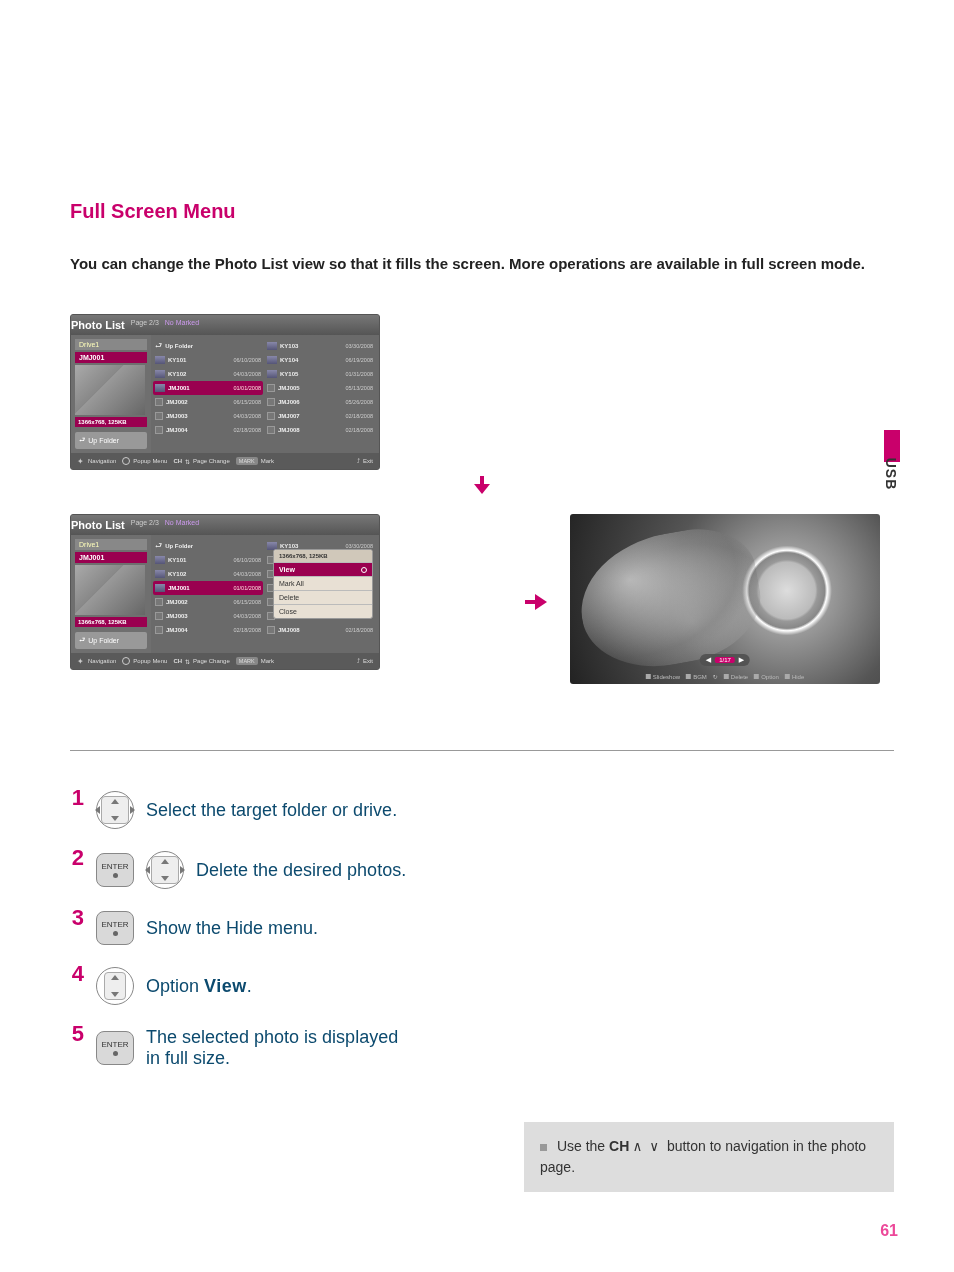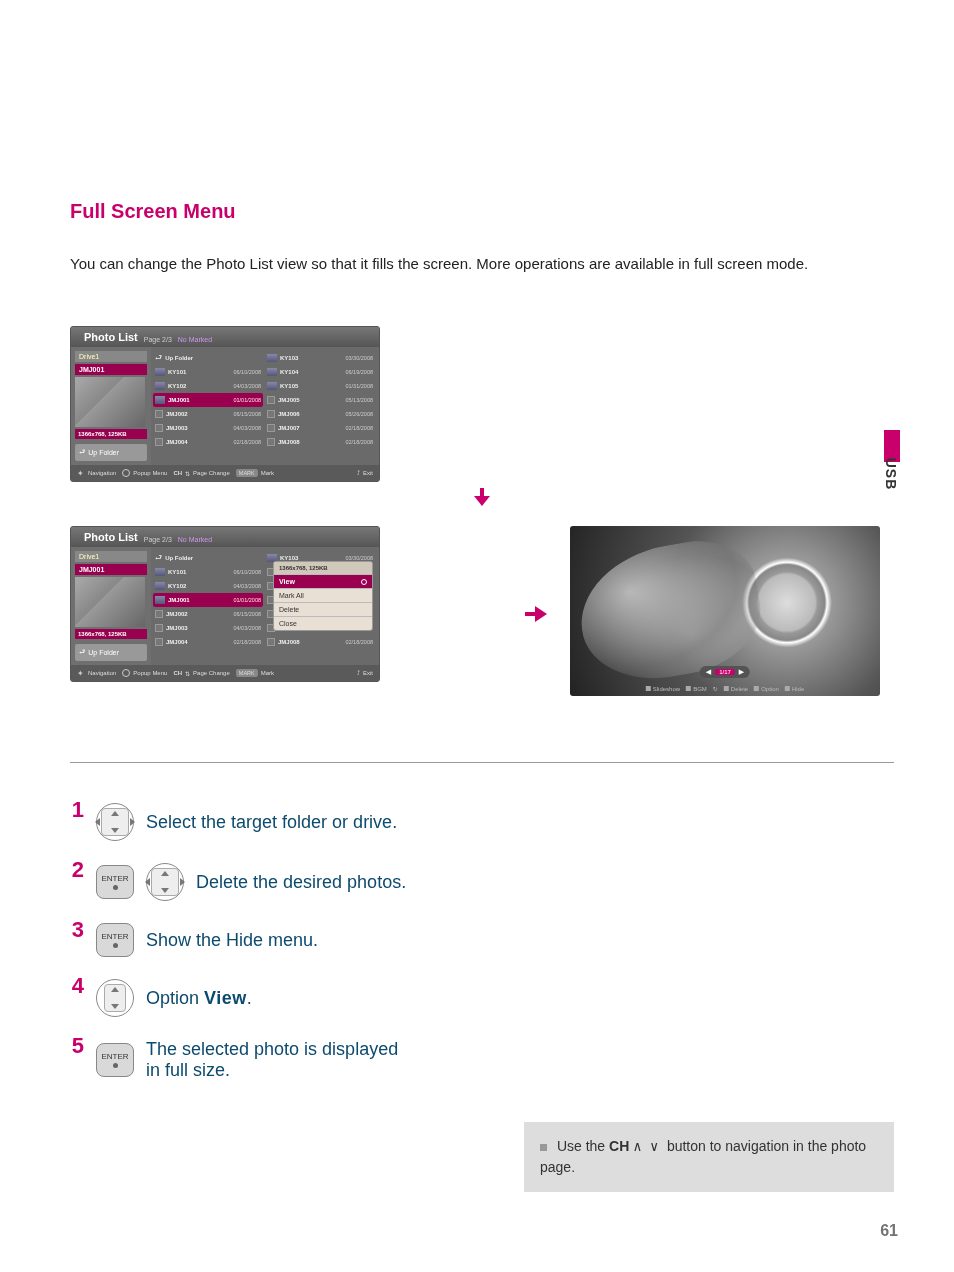--- a/index.html
+++ b/index.html
@@ -31,41 +31,41 @@
   }
   .title {
     color: #c9006b;
     font-size: 20px;
     font-weight: 600;
     margin-top: 140px;
     margin-bottom: 30px;
   }
   .intro {
     font-size: 15px;
-    font-weight: 400;
+    font-weight: 700;
     color: #222;
     line-height: 1.4;
-    margin-bottom: 52px;
+    margin-bottom: 40px;
   }
   .screens-row { position: relative; }
   .screen-wrap { margin-bottom: 18px; }
   .tv-screen {
     width: 310px;
     background: #666;
     border: 1px solid #555;
     border-radius: 3px;
     overflow: hidden;
     font-size: 7px;
     color: #ddd;
   }
   .tv-header {
     background: linear-gradient(#777,#555);
-    padding: 4px 13px;
+    padding: 4px 0;
     display: flex;
-    align-items: flex-end;
+    align-items: flex-start;
     gap: 6px;
   }
   .tv-header .h1 { font-size: 11px; font-weight: bold; color: #fff; }
   .tv-header .h2 { font-size: 7px; color: #ccc; }
   .tv-header .h3 { font-size: 7px; color: #c9e; }
   .tv-body { display: flex; background: #6a6a6a; }
   .tv-left {
     width: 80px;
     padding: 4px;
     background: #6f6f6f;
@@ -322,21 +322,21 @@
   }
   .info-box .sq { display:inline-block; width:7px; height:7px; background:#999; margin-right:6px; vertical-align: middle; }
   .info-box .ch { font-weight: bold; }
   .info-box .ud { font-family: monospace; }
   .page-num {
     position: absolute;
     right: 56px;
     bottom: 32px;
     font-size: 16px;
     font-weight: bold;
-    color: #737373;
+    color: #ec4899;
   }
 </style>
 </head>
 <body>
 
 <div class="side-tab-marker"></div>
 <div class="side-tab">USB</div>
 
 <h1 class="title">Full Screen Menu</h1>
 <p class="intro">You can change the Photo List view so that it fills the screen. More operations are available in full screen mode.</p>

